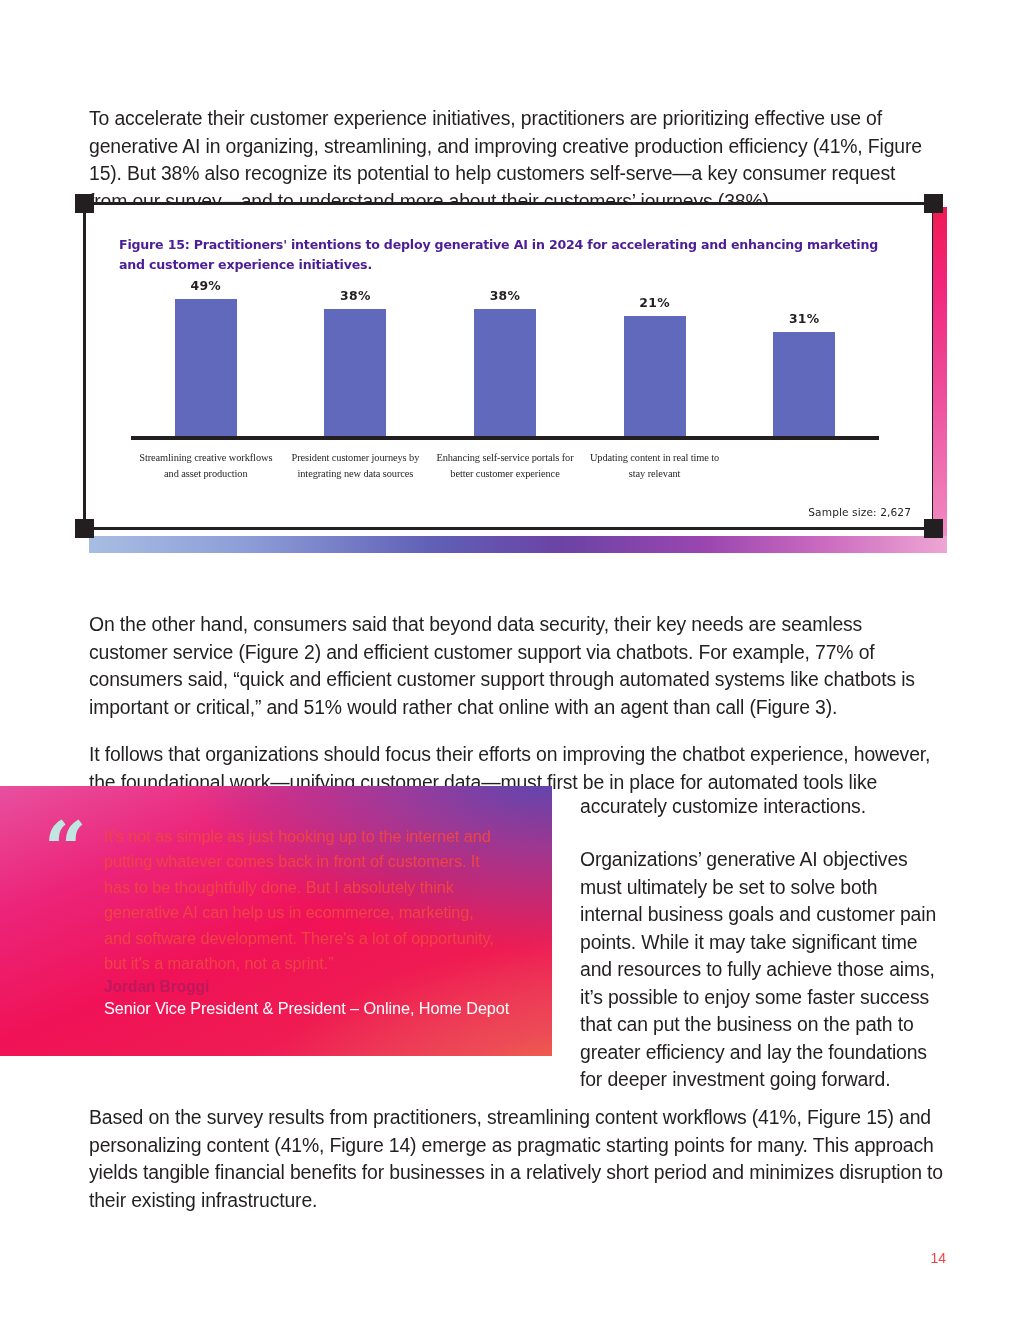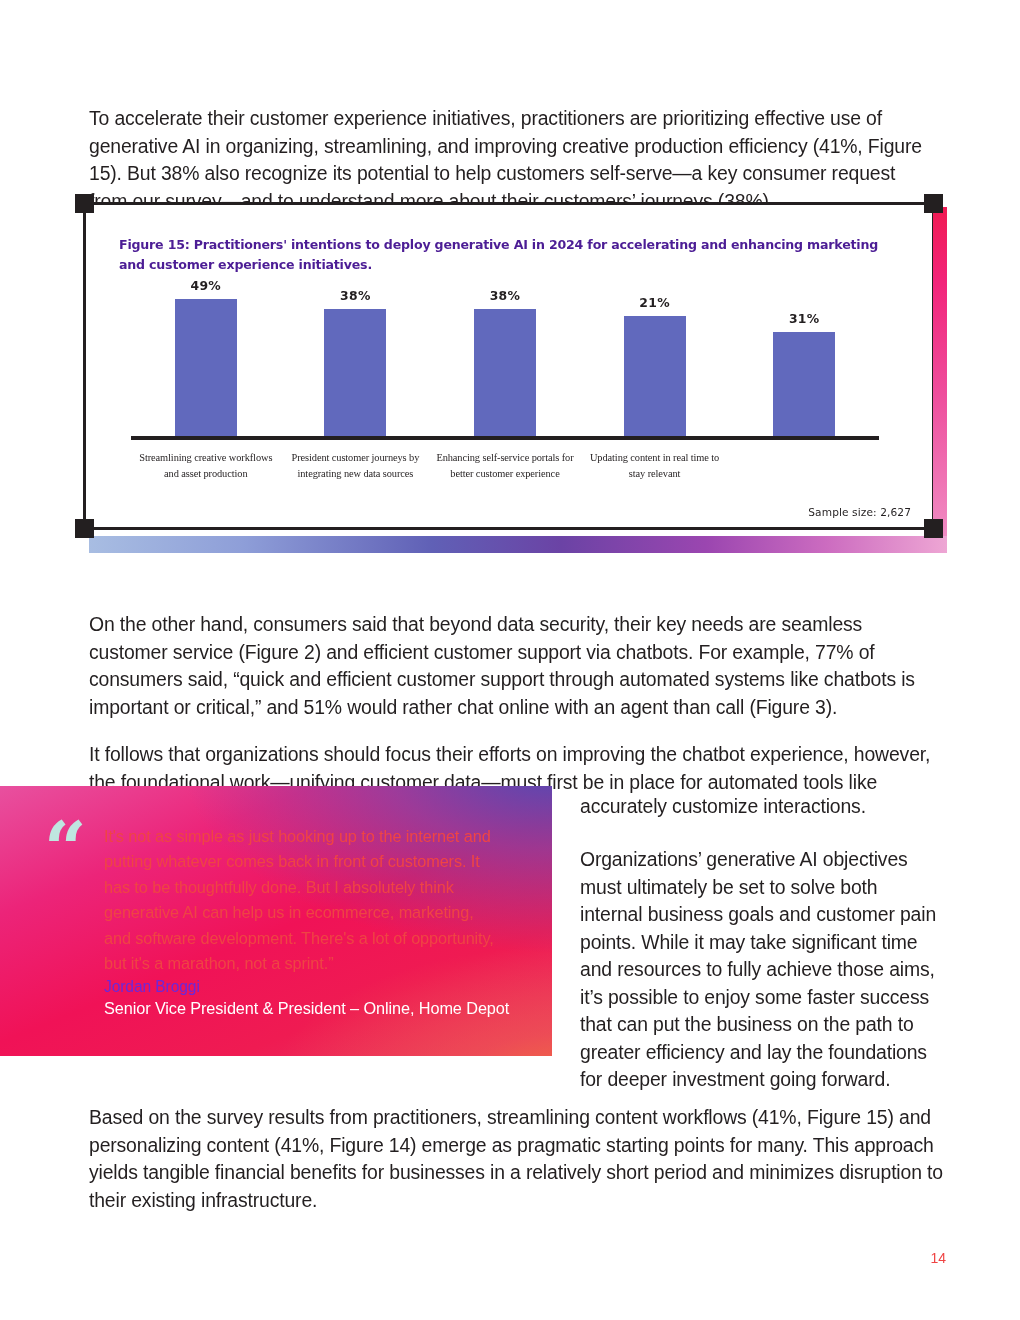--- a/index.html
+++ b/index.html
@@ -222,22 +222,22 @@
     line-height: 25.4px;
     color: #ef4444;
     letter-spacing: -0.1px;
   }
   .quote-name {
     position: absolute;
     left: 104px;
     top: 978px;
     font-family: "Liberation Sans", sans-serif;
     font-size: 15.6px;
-    font-weight: 400;
-    color: #6d28d9;
+    font-weight: 700;
+    color: #be185d;
     letter-spacing: -0.1px;
   }
   .quote-role {
     position: absolute;
     left: 104px;
     top: 999px;
     font-family: "Liberation Sans", sans-serif;
     font-size: 16.3px;
     color: #ffffff;
     letter-spacing: -0.1px;

